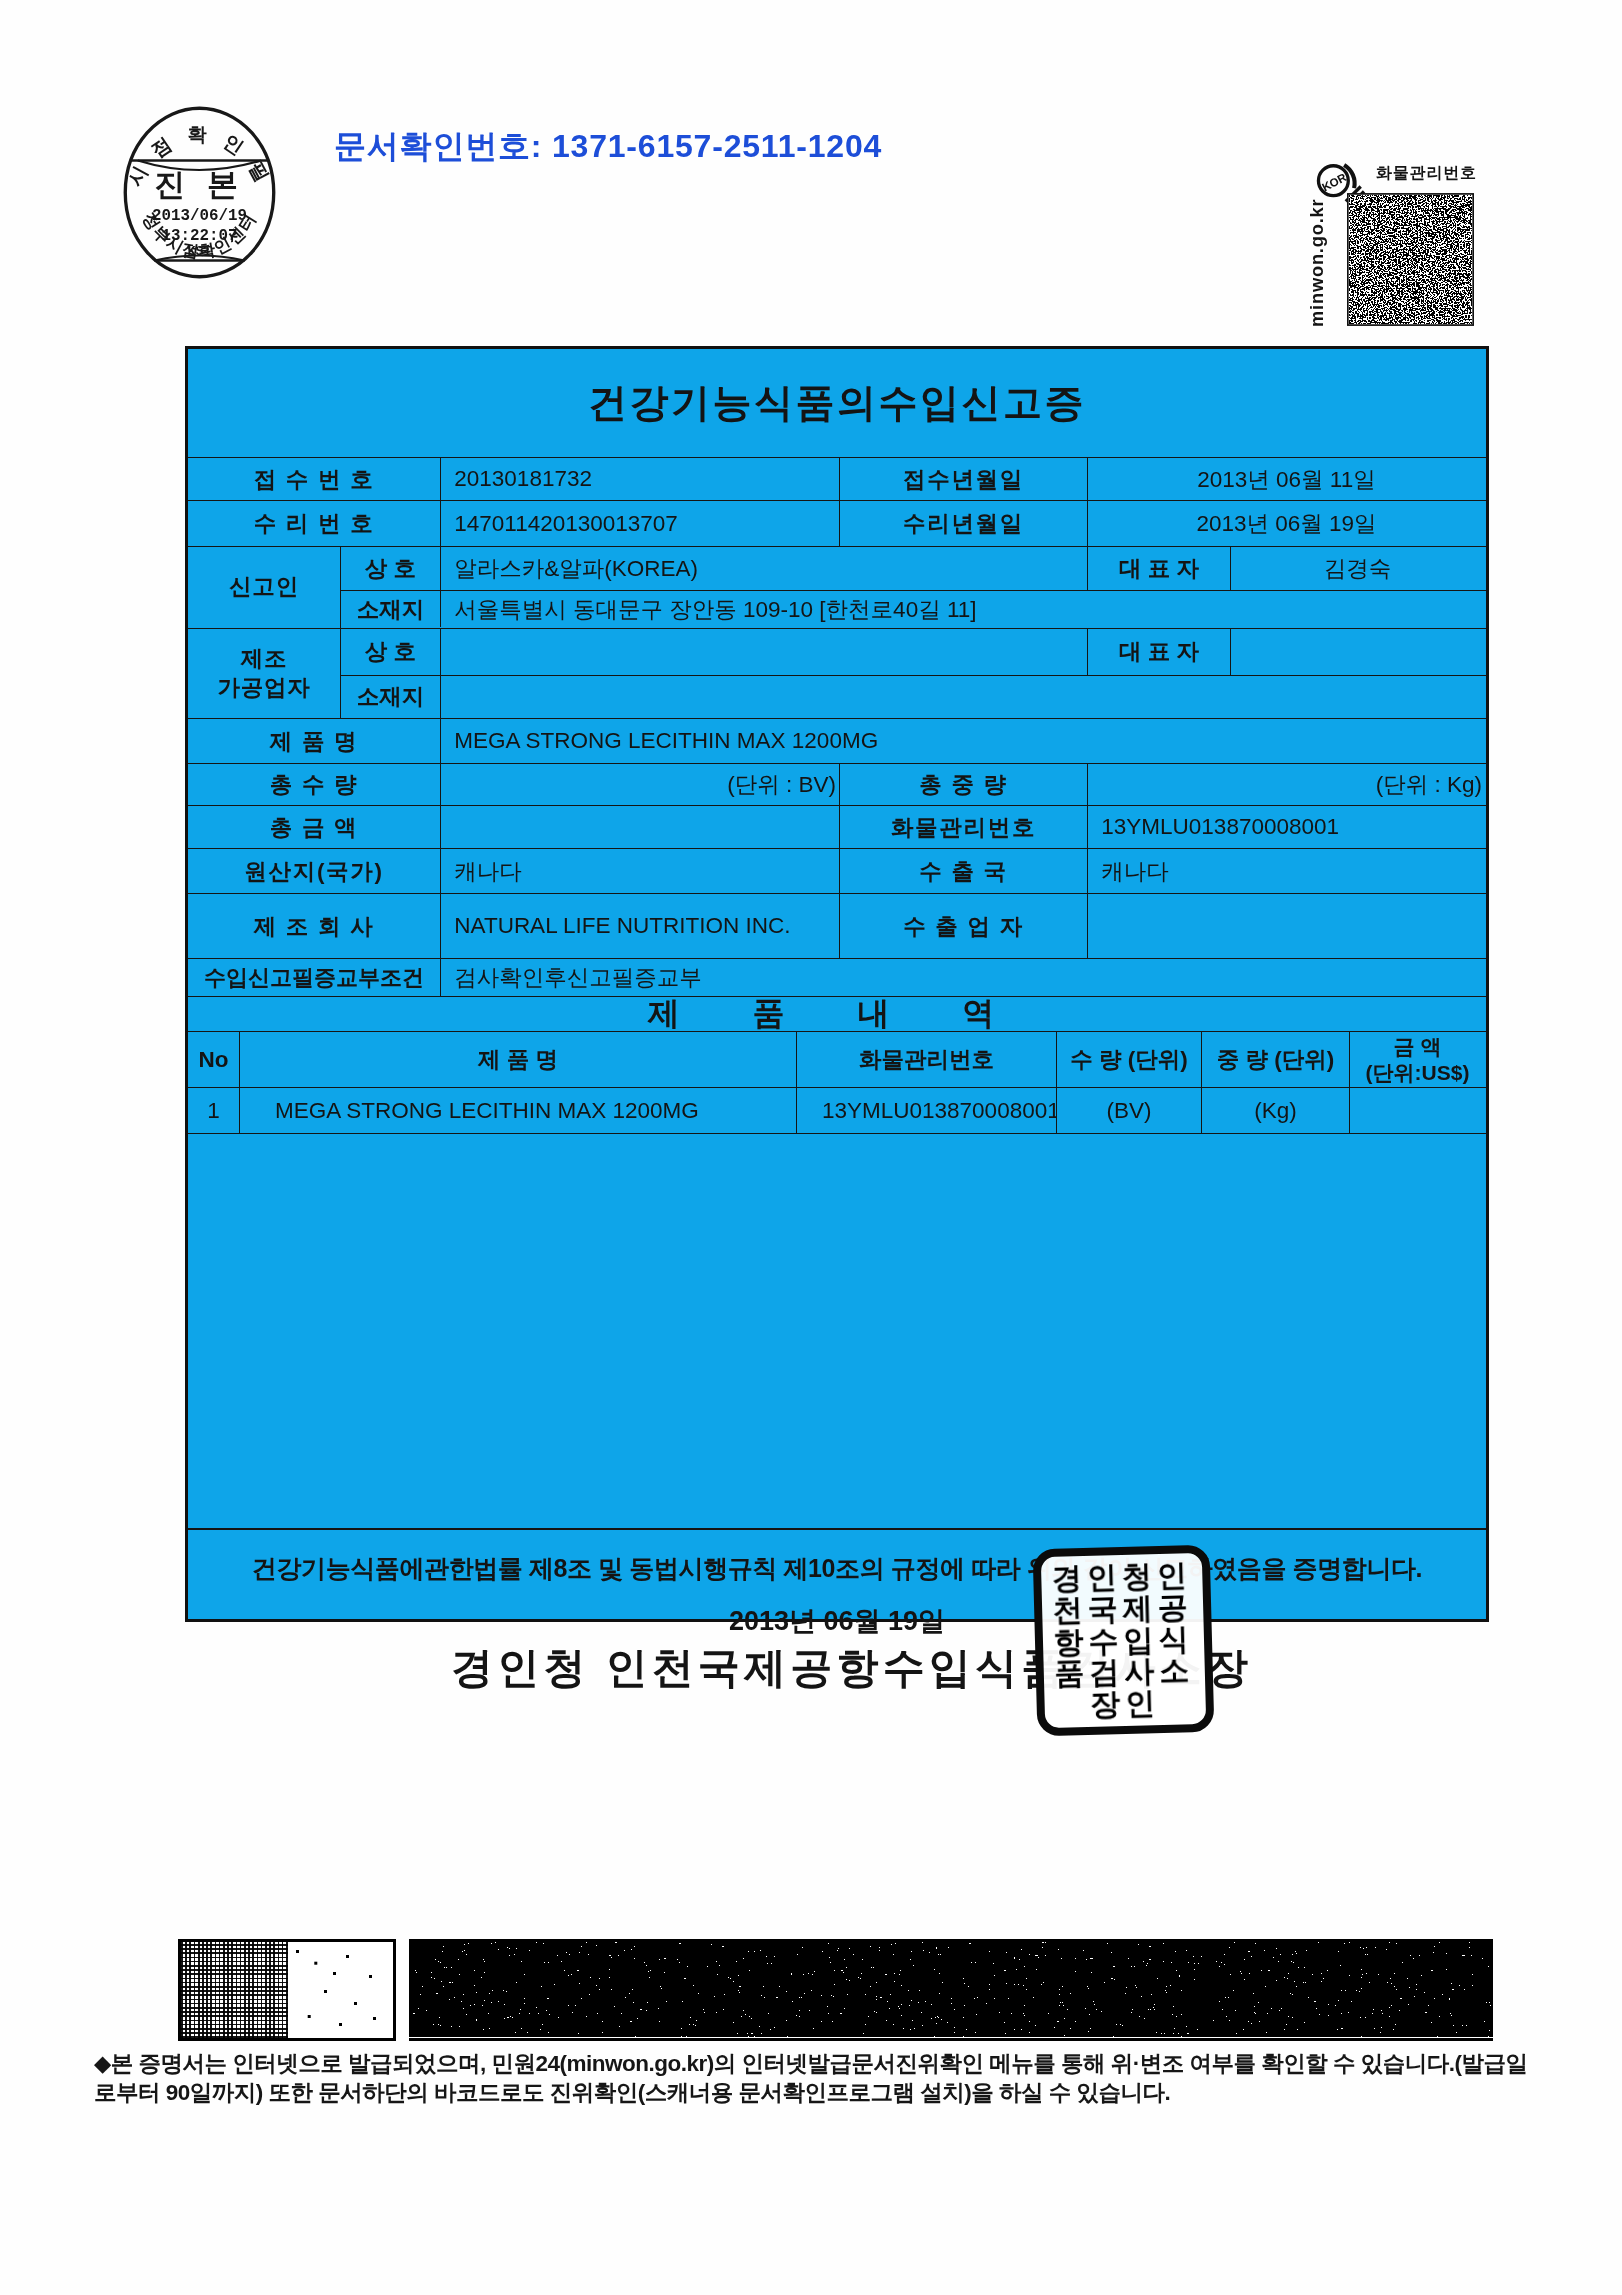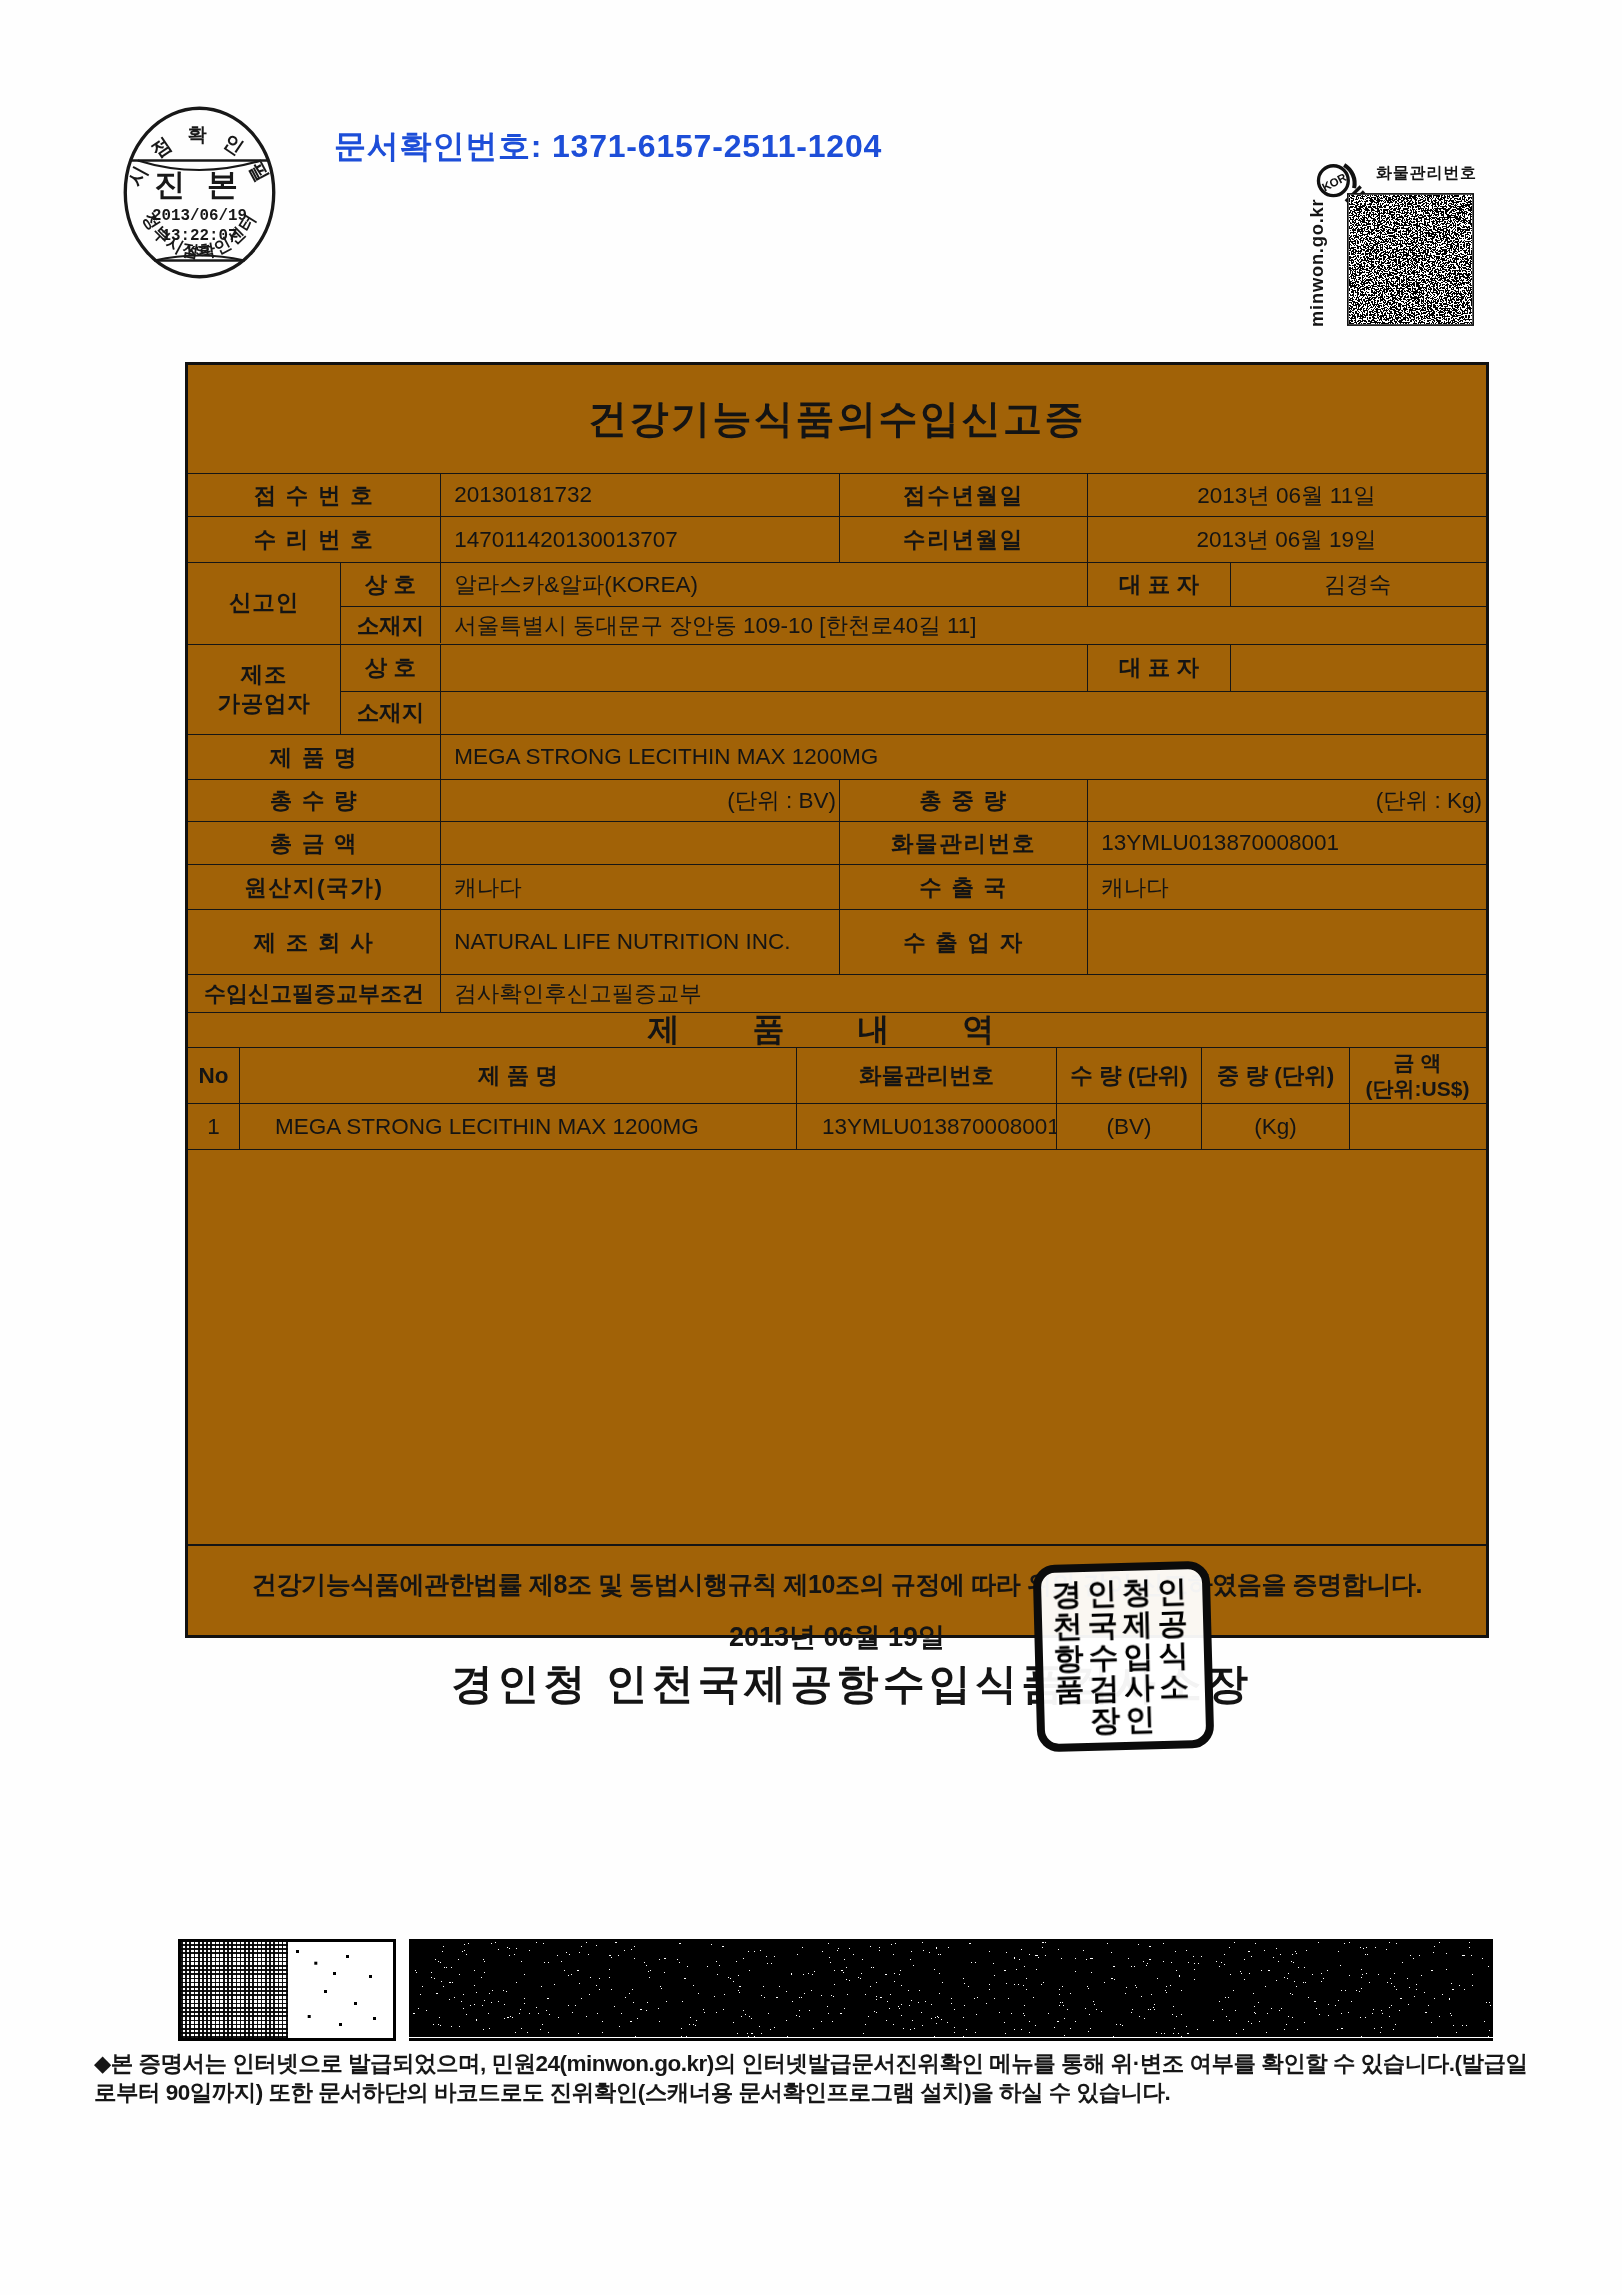--- a/index.html
+++ b/index.html
@@ -13,21 +13,21 @@
   .doc-no{left:334px;top:125px;font-size:32px;font-weight:700;letter-spacing:0.8px;color:#1d4ed8;}
   .portal-label{left:1376px;top:163px;font-size:16px;font-weight:800;letter-spacing:0.8px;}
   .minwon-vert{
     left:1306px;top:198px;height:130px;width:25px;
     writing-mode:vertical-rl;transform:rotate(180deg);
     font-size:18.3px;font-weight:800;letter-spacing:0.8px;text-align:center;
   }
   
   .doc-table{
     left:185px;top:346px;width:1304px;height:1276px;
-    border:3.3px solid #111;box-sizing:border-box;background:#a16207;margin-top:16px;
+    border:3.3px solid #111;box-sizing:border-box;background:#0ea5e9;
   }
   .trow{display:flex;border-bottom:1.7px solid #151515;box-sizing:border-box;}
   .cell{
     box-sizing:border-box;border-right:1.7px solid #151515;
     display:flex;align-items:center;font-size:22.5px;
     white-space:nowrap;overflow:hidden;
   }
   .cell.last{border-right:none;}
   .lab{justify-content:center;font-weight:600;letter-spacing:1.7px;}
   .lab.tight{letter-spacing:0;font-size:22px;}

